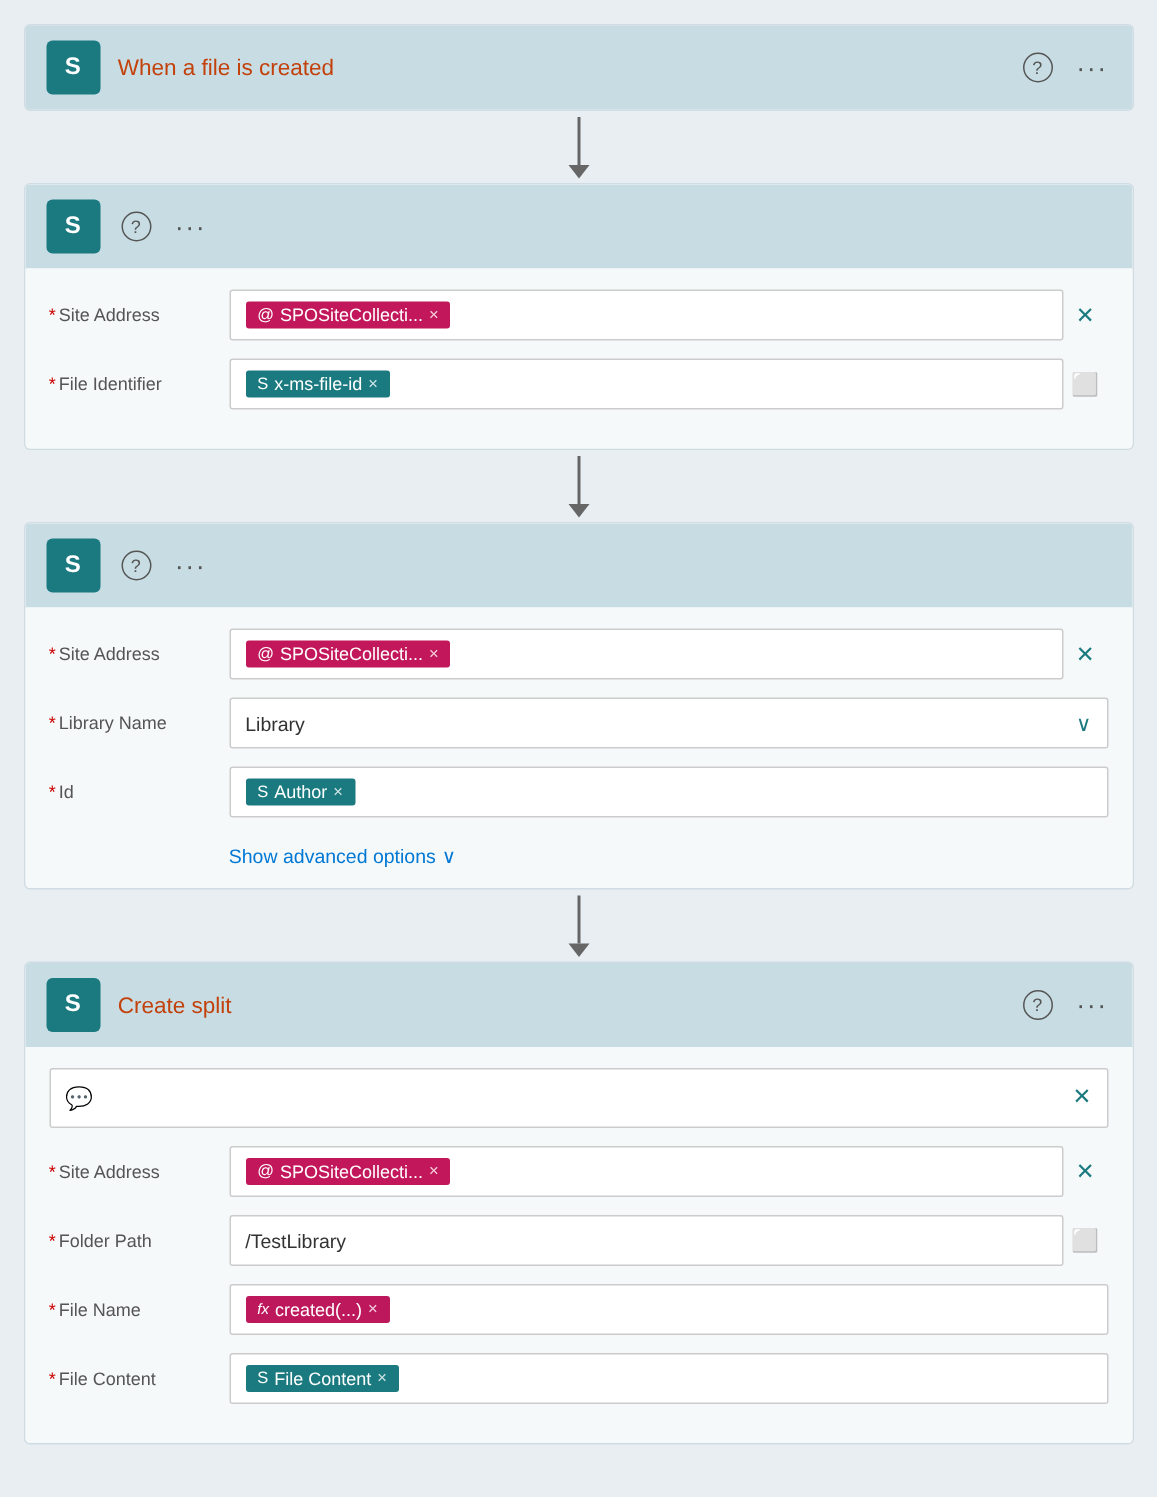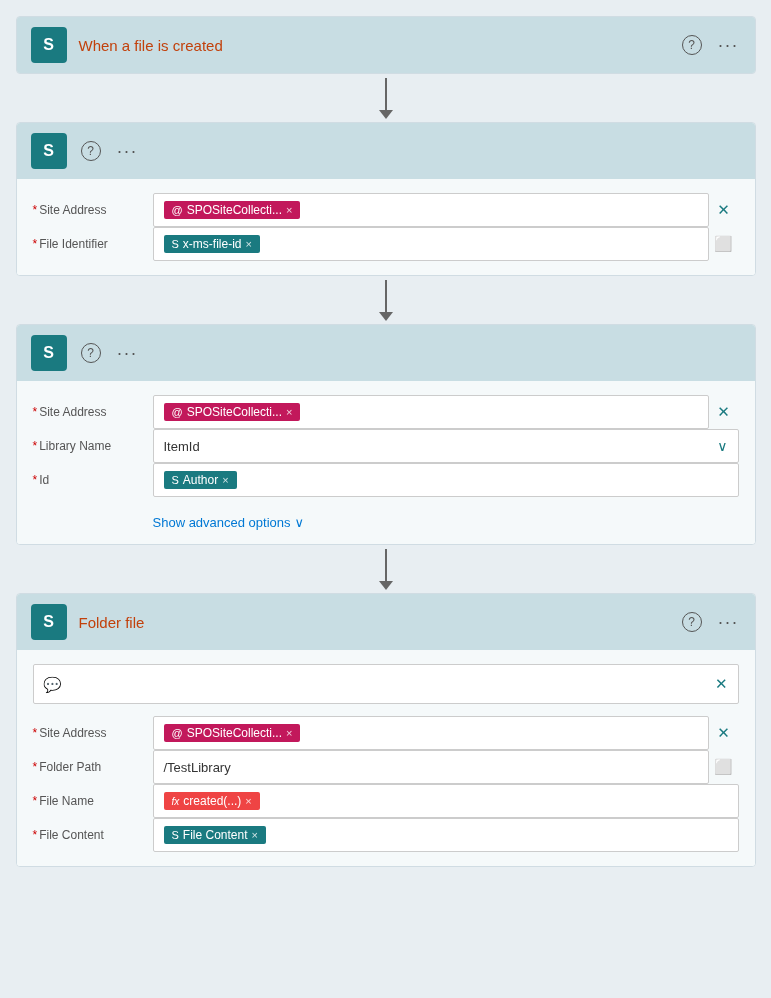--- a/index.html
+++ b/index.html
@@ -77,20 +77,21 @@
     }
 
     .card-body {
       padding: 14px 16px;
       background: #f5f9fa;
     }
 
     .field-row {
       display: flex;
       align-items: center;
+      margin-bottom: 12px;
       gap: 10px;
     }
 
     .field-label {
       width: 110px;
       font-size: 12px;
       color: #555;
       flex-shrink: 0;
     }
 
@@ -144,21 +145,21 @@
       background: #c2185b;
       color: white;
     }
 
     .chip-teal {
       background: #1a7a80;
       color: white;
     }
 
     .chip-purple {
-      background: #ef4444;
+      background: #be185d;
       color: white;
       justify-content: center;
     }
 
     .chip-icon {
       font-size: 11px;
     }
 
     .chip-close {
       cursor: pointer;
@@ -377,21 +378,21 @@
           </div>
           <div class="field-action-icon">✕</div>
         </div>
       </div>
 
       <div class="field-row">
         <div class="field-label">
           <span class="required">*</span>Library Name
         </div>
         <div class="field-dropdown">
-          <span>ItemId</span>
+          <span>Library</span>
           <span style="color:#1a7a80;font-size:14px;">∨</span>
         </div>
       </div>
 
       <div class="field-row">
         <div class="field-label">
           <span class="required">*</span>Id
         </div>
         <div class="field-input" style="flex:1;">
           <span class="chip chip-teal">
@@ -410,21 +411,21 @@
   </div>
 
   <div class="connector-arrow">
     <div class="arrow-line"></div>
     <div class="arrow-head"></div>
   </div>
 
   <div class="card">
     <div class="card-header">
       <div class="card-icon">S</div>
-      <div class="card-title">Folder file</div>
+      <div class="card-title">Create split</div>
       <div class="card-actions">
         <button class="icon-btn">
           <div class="circle-q">?</div>
         </button>
         <button class="icon-btn ellipsis">···</button>
       </div>
     </div>
     <div class="card-body">
 
       <div class="formula-bar">

